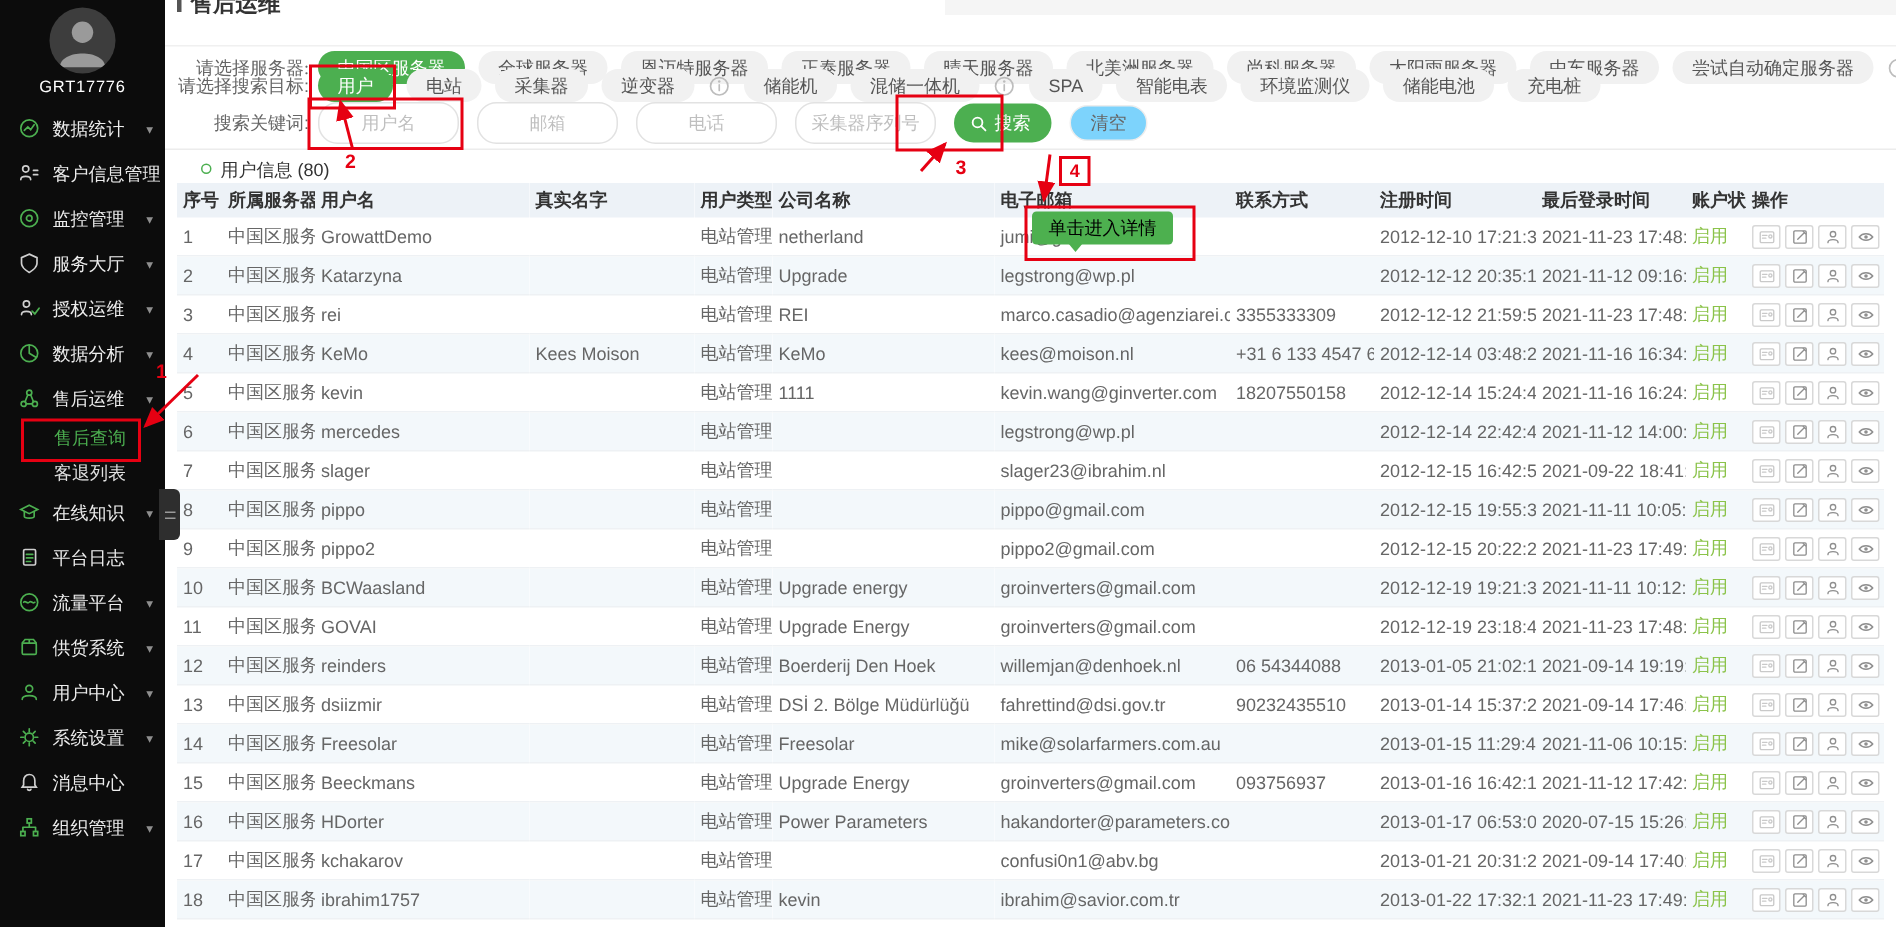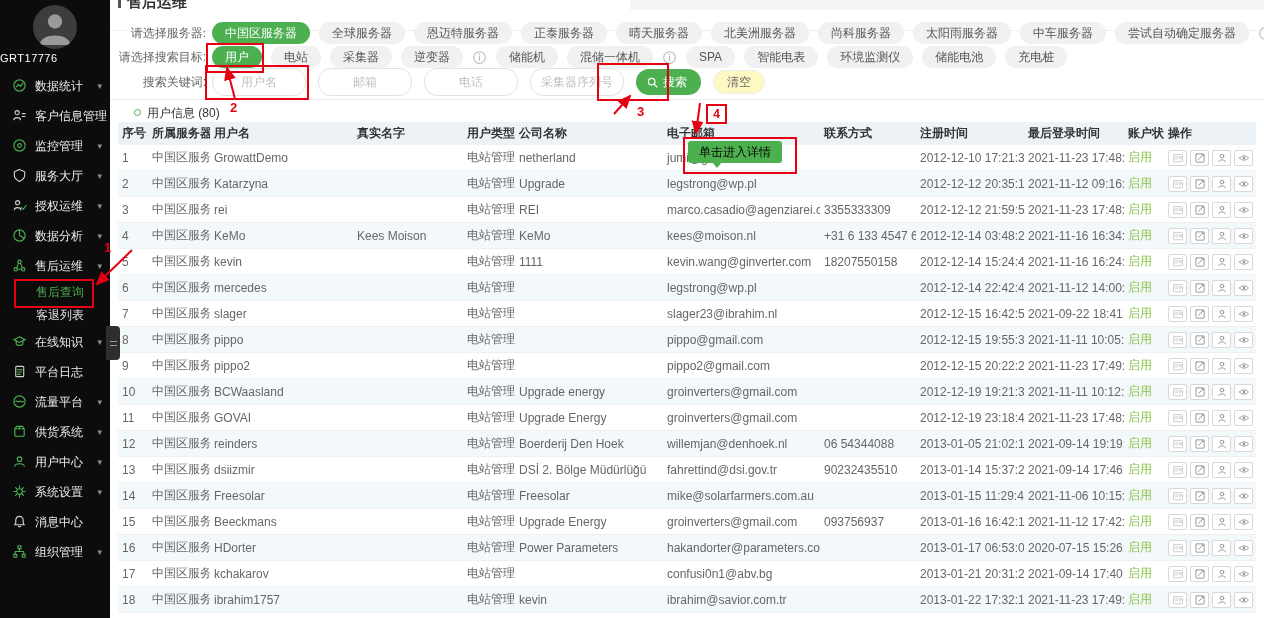--- a/index.html
+++ b/index.html
@@ -1,55 +1,55 @@
 <!DOCTYPE html>
 <html><head>
 <meta charset="utf-8">
 <style>
   html,body{margin:0;padding:0;width:1264px;height:618px;overflow:hidden;
     font-family:"Liberation Sans","DejaVu Sans",sans-serif;background:#fff;color:#333;}
   
   .sidebar{position:absolute;left:0;top:0;width:110px;height:618px;background:#0c0c0c;z-index:5;}
   .avatar{width:44px;height:44px;border-radius:50%;background:#3d3d3d;margin:5px auto 2px;overflow:hidden;}
   .avatar svg{width:44px;height:44px;display:block;}
-  .uname{font-size:11px;color:#fff;letter-spacing:.5px;line-height:14px;}
+  .uname{text-align:center;font-size:11px;color:#fff;letter-spacing:.5px;line-height:14px;}
   .menu{margin-top:6px;font-size:12px;}
   .side-item{height:30px;display:flex;align-items:center;padding:0 8px 0 12px;cursor:pointer;}
   .micon{width:16px;height:16px;margin-right:7px;flex:none;}
   .micon svg{width:15px;height:15px;display:block;}
   .mlabel{flex:1;white-space:nowrap;color:#ededed;}
   .caret{color:#8f8f8f;font-size:9px;}
   .subitem{height:23px;line-height:23px;padding-left:36px;font-size:12px;color:#e0e0e0;cursor:pointer;}
   .subitem.active{color:#4caf50;}
   .drawer-handle{position:absolute;left:106px;top:326px;width:14px;height:34px;background:#2e2e2e;
     border-radius:0 4px 4px 0;z-index:6;display:flex;flex-direction:column;justify-content:center;gap:3px;align-items:center;}
   .drawer-handle i{display:block;width:7px;height:1px;background:#9a9a9a;}
   
   .main{position:absolute;left:110px;top:0;right:0;bottom:0;background:#fff;overflow:hidden;}
   .topband{position:absolute;left:520px;right:0;top:0;height:10px;background:#f5f5f5;}
   .ptitle{position:absolute;left:8px;top:-7px;font-size:15px;font-weight:bold;color:#333;white-space:nowrap;}
   .ptitle .bar{display:inline-block;width:3px;height:13px;background:#555;margin-right:6px;vertical-align:-1px;}
   .hdivider{position:absolute;left:0;right:0;top:30px;border-top:1px solid #f0f0f0;}
   .frow{position:absolute;left:0;right:0;display:flex;align-items:center;font-size:12px;}
-  .frow1{top:20px;height:26px;font-family:Liberation Serif, serif;}
+  .frow1{top:32px;height:26px;font-family:Liberation Serif, serif;}
   .frow2{top:44px;height:26px;}
   .frow3{top:68px;height:28px;}
   .flabel{width:96px;text-align:right;color:#666;margin-right:6px;flex:none;}
   .pill{height:22px;line-height:22px;padding:0 13px;border-radius:11px;background:#f1f1f1;color:#555;
     margin-right:9px;white-space:nowrap;cursor:pointer;}
   .pill.active{background:#4caf50;color:#fff;}
   .info-icon{width:15px;height:15px;margin-right:9px;cursor:pointer;}
   .info-icon svg{width:15px;height:15px;display:block;}
   .kw-input{width:88px;height:24px;border:1px solid #e2e2e2;border-radius:13px;margin-right:12px;
     text-align:center;font-size:12px;color:#555;outline:none;background:#fff;font-family:inherit;}
   .kw-input::placeholder{color:#bfbfbf;}
   .search-btn{height:26px;border:none;border-radius:13px;background:#4caf50;color:#fff;font-size:12px;
     padding:0 14px 0 10px;display:flex;align-items:center;gap:4px;cursor:pointer;margin-left:0;font-family:inherit;}
   .search-btn svg{width:13px;height:13px;}
-  .clear-btn{height:24px;border:1px solid #ededed;border-radius:13px;background:#fef9c3;color:#666;
+  .clear-btn{height:24px;border:1px solid #ededed;border-radius:13px;background:#7dd3fc;color:#666;
     font-size:12px;padding:0 13px;margin-left:12px;cursor:pointer;font-family:inherit;}
   .fdivider{position:absolute;left:0;right:0;top:99px;border-top:1px solid #ececec;}
   .section{position:absolute;left:24px;top:105px;font-size:12px;color:#333;}
   .section .dot{display:inline-block;width:5px;height:5px;border:1px solid #4caf50;border-radius:50%;
     margin-right:6px;vertical-align:1px;background:#fff;}
   
   .tablewrap{position:absolute;left:8px;right:8px;top:122px;}
   table{width:100%;table-layout:fixed;border-collapse:collapse;font-size:12px;}
   thead th{background:#edf2f7;height:23px;text-align:left;padding:0 4px;color:#333;font-weight:bold;
     font-size:12px;white-space:nowrap;overflow:hidden;}

